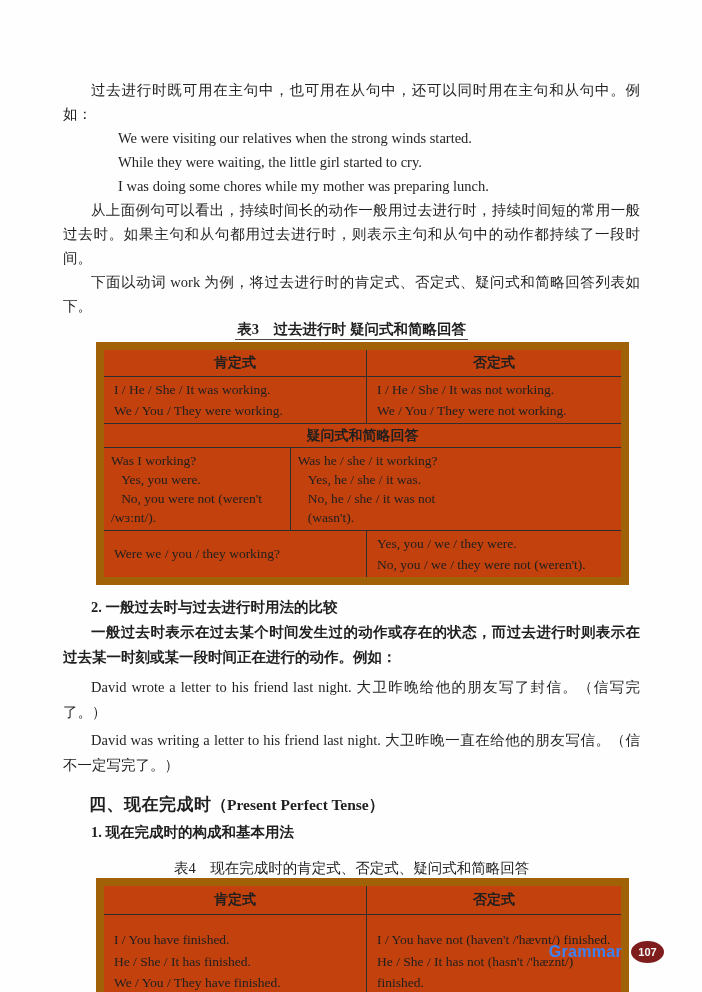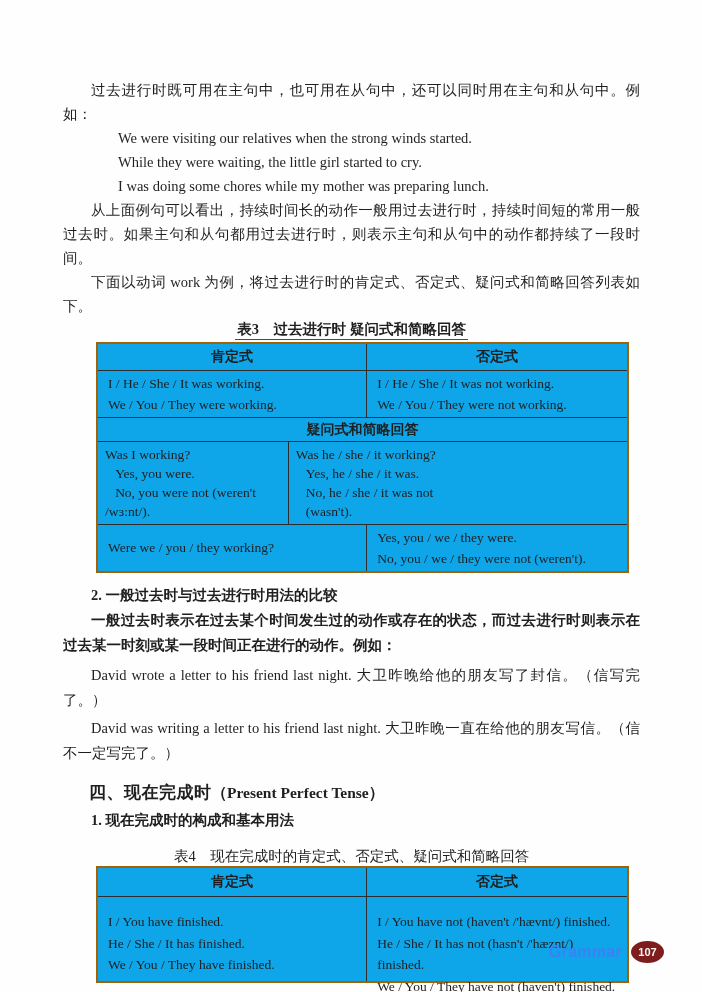--- a/index.html
+++ b/index.html
@@ -14,22 +14,22 @@
   .example{font-size:14.5px;line-height:24px;margin:0 0 0 55px;}
   .subhead{font-size:14.5px;font-weight:700;margin:10px 0 0 28px;line-height:24px;}
   .bighead{font-size:17px;font-weight:700;margin:14px 0 0 26px;line-height:26px;letter-spacing:.5px;}
   .bighead .en{font-size:15.5px;letter-spacing:0;}
   
   .t3caption{display:flex;justify-content:center;align-items:flex-end;
     font-size:14.5px;font-weight:700;height:18px;margin:4px 0 2px 0;line-height:18px;}
   .t3caption .seg{border-bottom:1.5px solid #4a4a4a;padding:0 2px 1px 2px;}
   .t4caption{text-align:center;font-size:14.5px;font-weight:400;height:20px;line-height:20px;margin-top:14px;}
   
-  .tbl{border:2px solid #a16207;margin:0 2px 0 33px;width:533px;box-sizing:border-box;
-    font-size:13.5px;background:#0ea5e9;}
+  .tbl{border:8px solid #a16207;margin:0 2px 0 33px;width:533px;box-sizing:border-box;
+    font-size:13.5px;background:#c2410c;}
   .trow{display:flex;box-sizing:border-box;}
   .trow + .trow{border-top:1.6px solid #2e2e2e;}
   .cell{box-sizing:border-box;padding:3px 8px;}
   .cell + .cell{border-left:1.6px solid #2e2e2e;}
   .th{font-weight:700;text-align:center;font-size:14px;}
   .ml{white-space:pre-wrap;line-height:21px;}
   .c-l{width:50.7%;} .c-r{width:49.3%;}
   .c3a{width:33.6%;} .c3b{width:31.9%;} .c3c{width:34.5%;margin-left:12px;}
   .t3 .hrow .cell{padding:2px 8px;line-height:22px;}
   .t3 .r1 .cell{padding:2px 10px;line-height:21px;}

